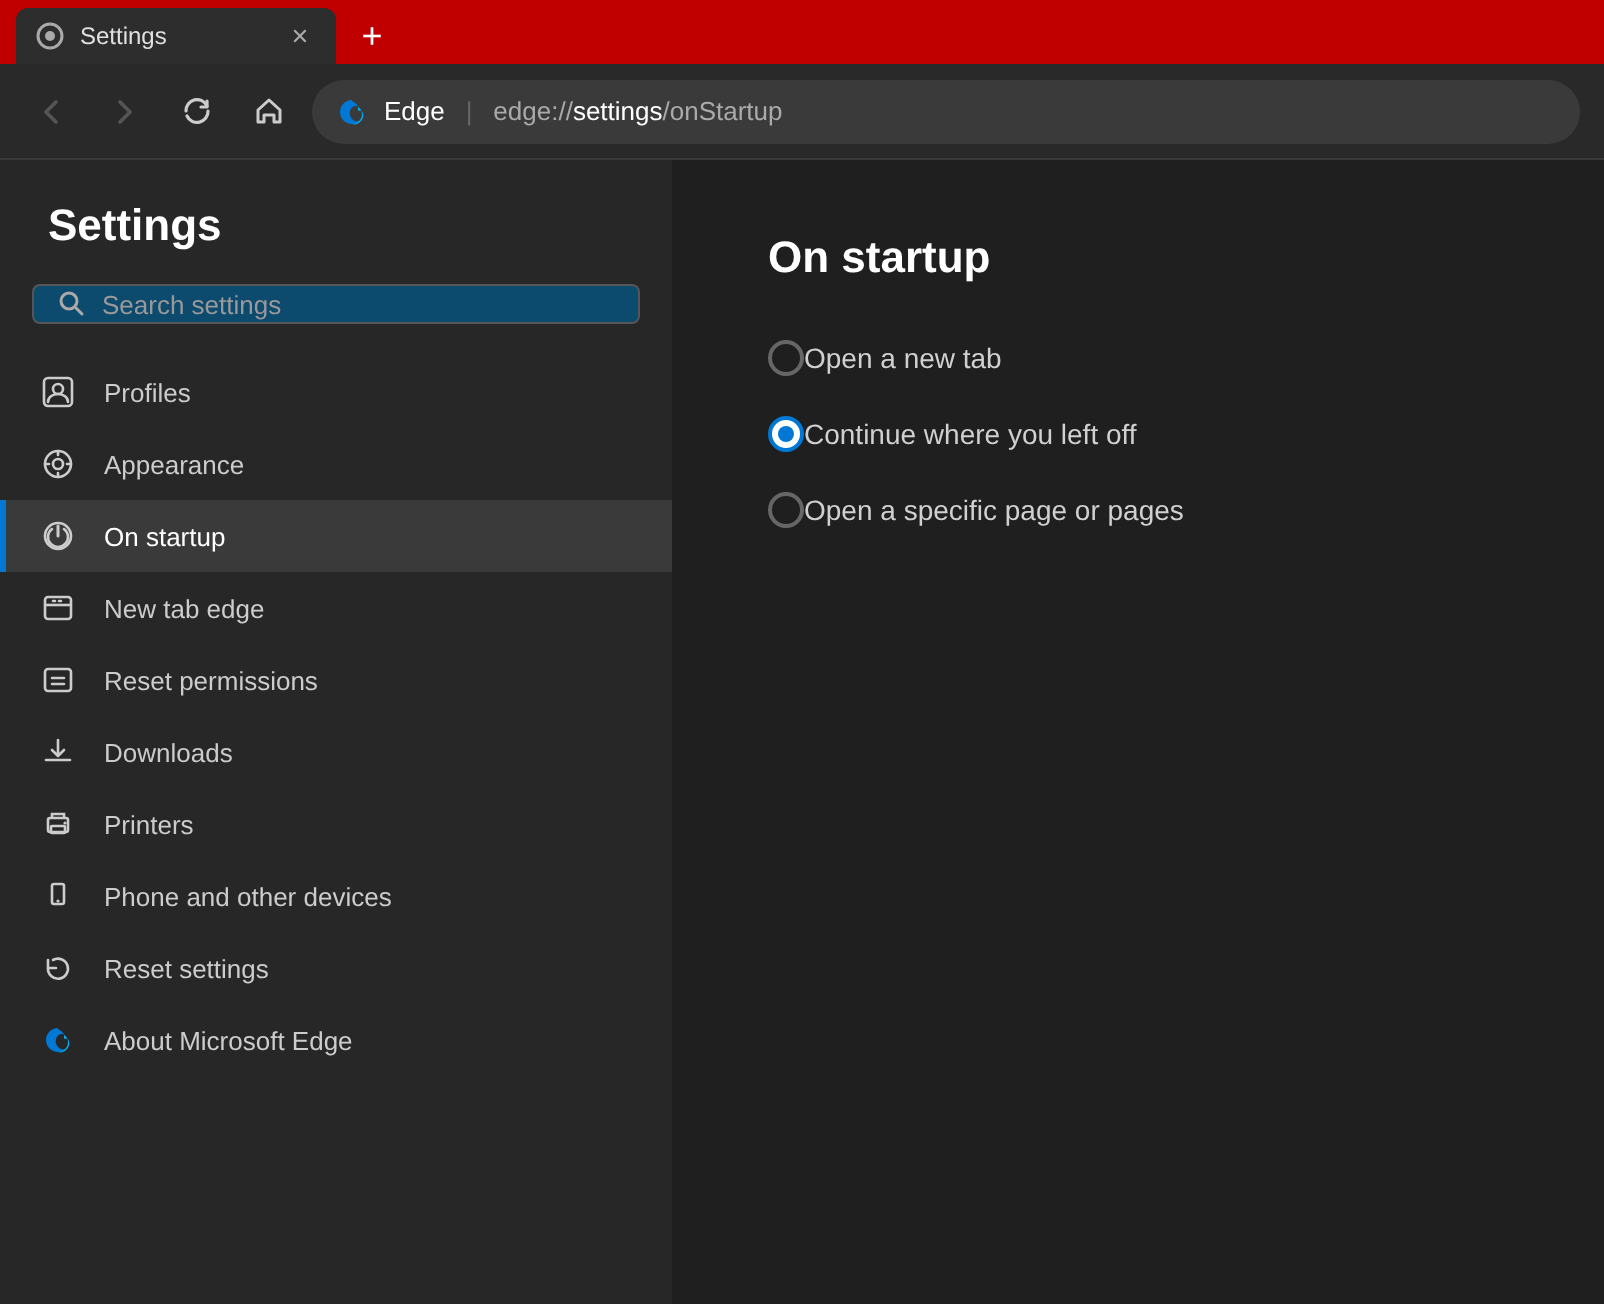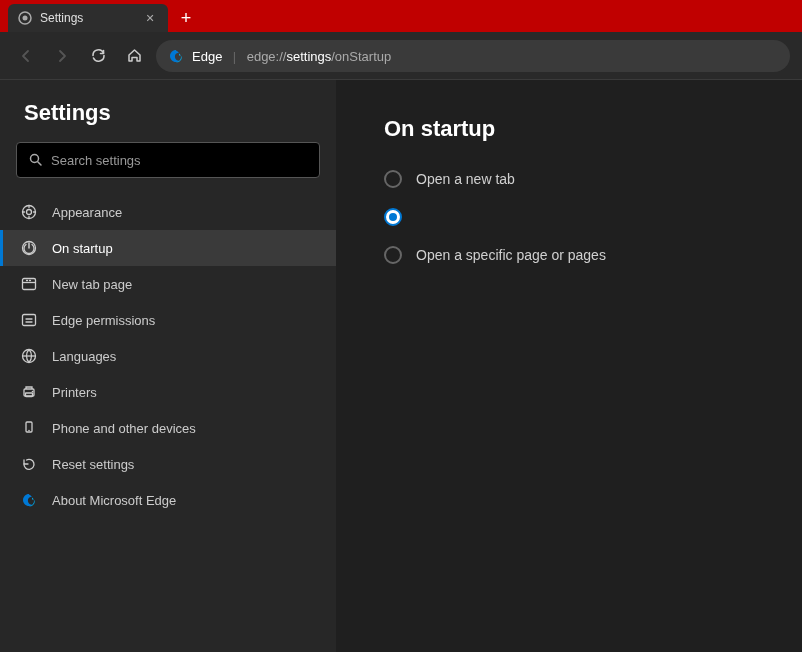--- a/index.html
+++ b/index.html
@@ -129,22 +129,22 @@
       flex-shrink: 0;
     }
     .settings-title {
       font-size: 22px;
       font-weight: 600;
       color: #fff;
       padding: 0 24px 16px 24px;
     }
     .search-box {
       margin: 0 16px 16px 16px;
-      height: 36px;
-      background: #000000;
+      height: 20px;
+      background: #0c4a6e;
       border-radius: 4px;
       display: flex;
       align-items: center;
       padding: 0 12px;
       gap: 8px;
       border: 1px solid #555;
     }
     .search-icon-svg {
       color: #aaa;
       font-size: 13px;
@@ -194,21 +194,20 @@
       margin-bottom: 28px;
     }
     .radio-group {
       display: flex;
       flex-direction: column;
       gap: 20px;
     }
     .radio-item {
       display: flex;
       align-items: center;
-      gap: 14px;
       cursor: pointer;
     }
     .radio-circle {
       width: 18px;
       height: 18px;
       border-radius: 50%;
       border: 2px solid #666;
       background: transparent;
       display: flex;
       align-items: center;
@@ -298,20 +297,30 @@
     <div class="search-box">
       <span class="search-icon-svg">
         <svg width="14" height="14" viewBox="0 0 14 14" fill="none">
           <circle cx="5.5" cy="5.5" r="4" stroke="#aaa" stroke-width="1.5"></circle>
           <path d="M9 9L12 12" stroke="#aaa" stroke-width="1.5" stroke-linecap="round"></path>
         </svg>
       </span>
       <span class="search-placeholder">Search settings</span>
     </div>
 
+    <div class="nav-item">
+      <span class="nav-icon">
+        <svg width="16" height="16" viewBox="0 0 16 16" fill="none">
+          <rect x="1" y="1" width="14" height="14" rx="2" stroke="#ccc" stroke-width="1.3"></rect>
+          <circle cx="8" cy="6.5" r="2.5" stroke="#ccc" stroke-width="1.3"></circle>
+          <path d="M3 13c0-2.2 2.2-4 5-4s5 1.8 5 4" stroke="#ccc" stroke-width="1.3" stroke-linecap="round"></path>
+        </svg>
+      </span>
+      <span class="nav-label">Profiles</span>
+    </div>
 
 
     <div class="nav-item">
       <span class="nav-icon">
         <svg width="16" height="16" viewBox="0 0 16 16" fill="none">
           <circle cx="8" cy="8" r="6.5" stroke="#ccc" stroke-width="1.3"></circle>
           <circle cx="8" cy="8" r="2.5" stroke="#ccc" stroke-width="1.3"></circle>
           <path d="M8 1.5v2M8 12.5v2M1.5 8h2M12.5 8h2" stroke="#ccc" stroke-width="1.3" stroke-linecap="round"></path>
         </svg>
       </span>
@@ -330,44 +339,43 @@
     </div>
 
     <div class="nav-item">
       <span class="nav-icon">
         <svg width="16" height="16" viewBox="0 0 16 16" fill="none">
           <rect x="1.5" y="2.5" width="13" height="11" rx="1.5" stroke="#ccc" stroke-width="1.3"></rect>
           <path d="M1.5 6.5h13" stroke="#ccc" stroke-width="1.3"></path>
           <path d="M5.5 4.5h1M8.5 4.5h1" stroke="#ccc" stroke-width="1.3" stroke-linecap="round"></path>
         </svg>
       </span>
-      <span class="nav-label">New tab page</span>
+      <span class="nav-label">New tab edge</span>
     </div>
 
     <div class="nav-item">
       <span class="nav-icon">
         <svg width="16" height="16" viewBox="0 0 16 16" fill="none">
           <rect x="1.5" y="2.5" width="13" height="11" rx="1.5" stroke="#ccc" stroke-width="1.3"></rect>
           <path d="M5 7h6M5 10h6" stroke="#ccc" stroke-width="1.3" stroke-linecap="round"></path>
         </svg>
       </span>
-      <span class="nav-label">Edge permissions</span>
-    </div>
-
-
-    <div class="nav-item">
-      <span class="nav-icon">
-        <svg width="16" height="16" viewBox="0 0 16 16" fill="none">
-          <circle cx="8" cy="8" r="6.5" stroke="#ccc" stroke-width="1.3"></circle>
-          <path d="M8 1.5C8 1.5 5.5 4 5.5 8s2.5 6.5 2.5 6.5M8 1.5C8 1.5 10.5 4 10.5 8S8 14.5 8 14.5" stroke="#ccc" stroke-width="1.3"></path>
-          <path d="M1.5 8h13" stroke="#ccc" stroke-width="1.3"></path>
-        </svg>
-      </span>
-      <span class="nav-label">Languages</span>
-    </div>
+      <span class="nav-label">Reset permissions</span>
+    </div>
+
+    <div class="nav-item">
+      <span class="nav-icon">
+        <svg width="16" height="16" viewBox="0 0 16 16" fill="none">
+          <path d="M8 2v8M5 7l3 3 3-3" stroke="#ccc" stroke-width="1.3" stroke-linecap="round" stroke-linejoin="round"></path>
+          <path d="M2 12h12" stroke="#ccc" stroke-width="1.3" stroke-linecap="round"></path>
+        </svg>
+      </span>
+      <span class="nav-label">Downloads</span>
+    </div>
+
 
     <div class="nav-item">
       <span class="nav-icon">
         <svg width="16" height="16" viewBox="0 0 16 16" fill="none">
           <rect x="3" y="5" width="10" height="7" rx="1" stroke="#ccc" stroke-width="1.3"></rect>
           <path d="M5 5V3h6v2" stroke="#ccc" stroke-width="1.3"></path>
           <rect x="4.5" y="9" width="7" height="3.5" rx="0.5" stroke="#ccc" stroke-width="1.3"></rect>
           <circle cx="11.5" cy="7.5" r="0.8" fill="#ccc"></circle>
         </svg>
       </span>
@@ -411,20 +419,21 @@
 
     <div class="radio-group">
 
       <div class="radio-item">
         <div class="radio-circle"></div>
         <span class="radio-label">Open a new tab</span>
       </div>
 
       <div class="radio-item">
         <div class="radio-circle checked"></div>
+        <span class="radio-label">Continue where you left off</span>
       </div>
 
       <div class="radio-item">
         <div class="radio-circle"></div>
         <span class="radio-label">Open a specific page or pages</span>
       </div>
 
     </div>
   </div>
 

